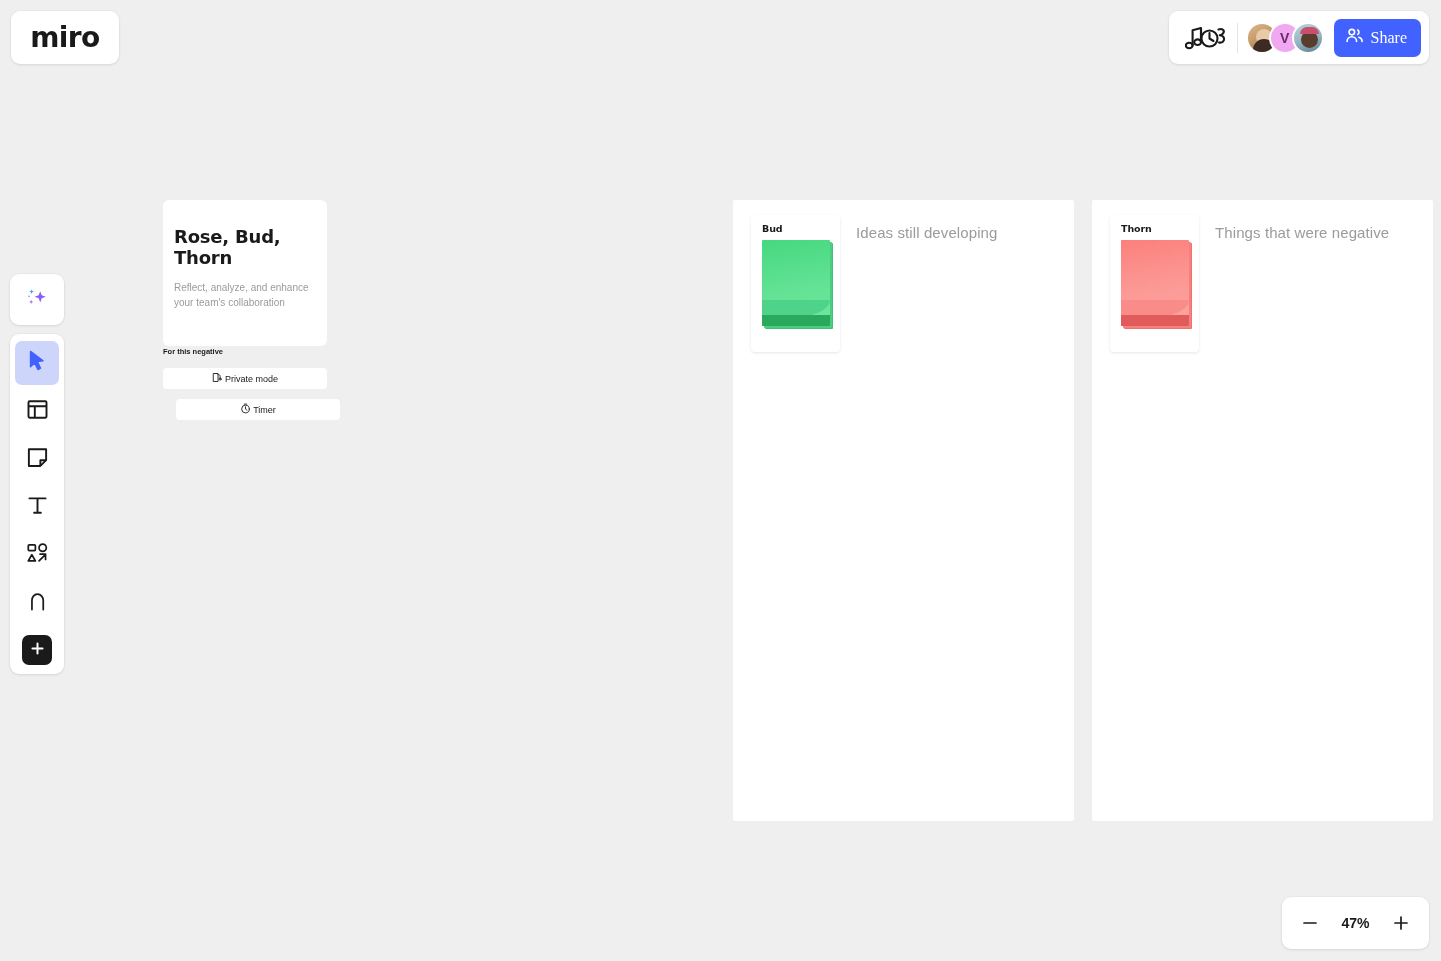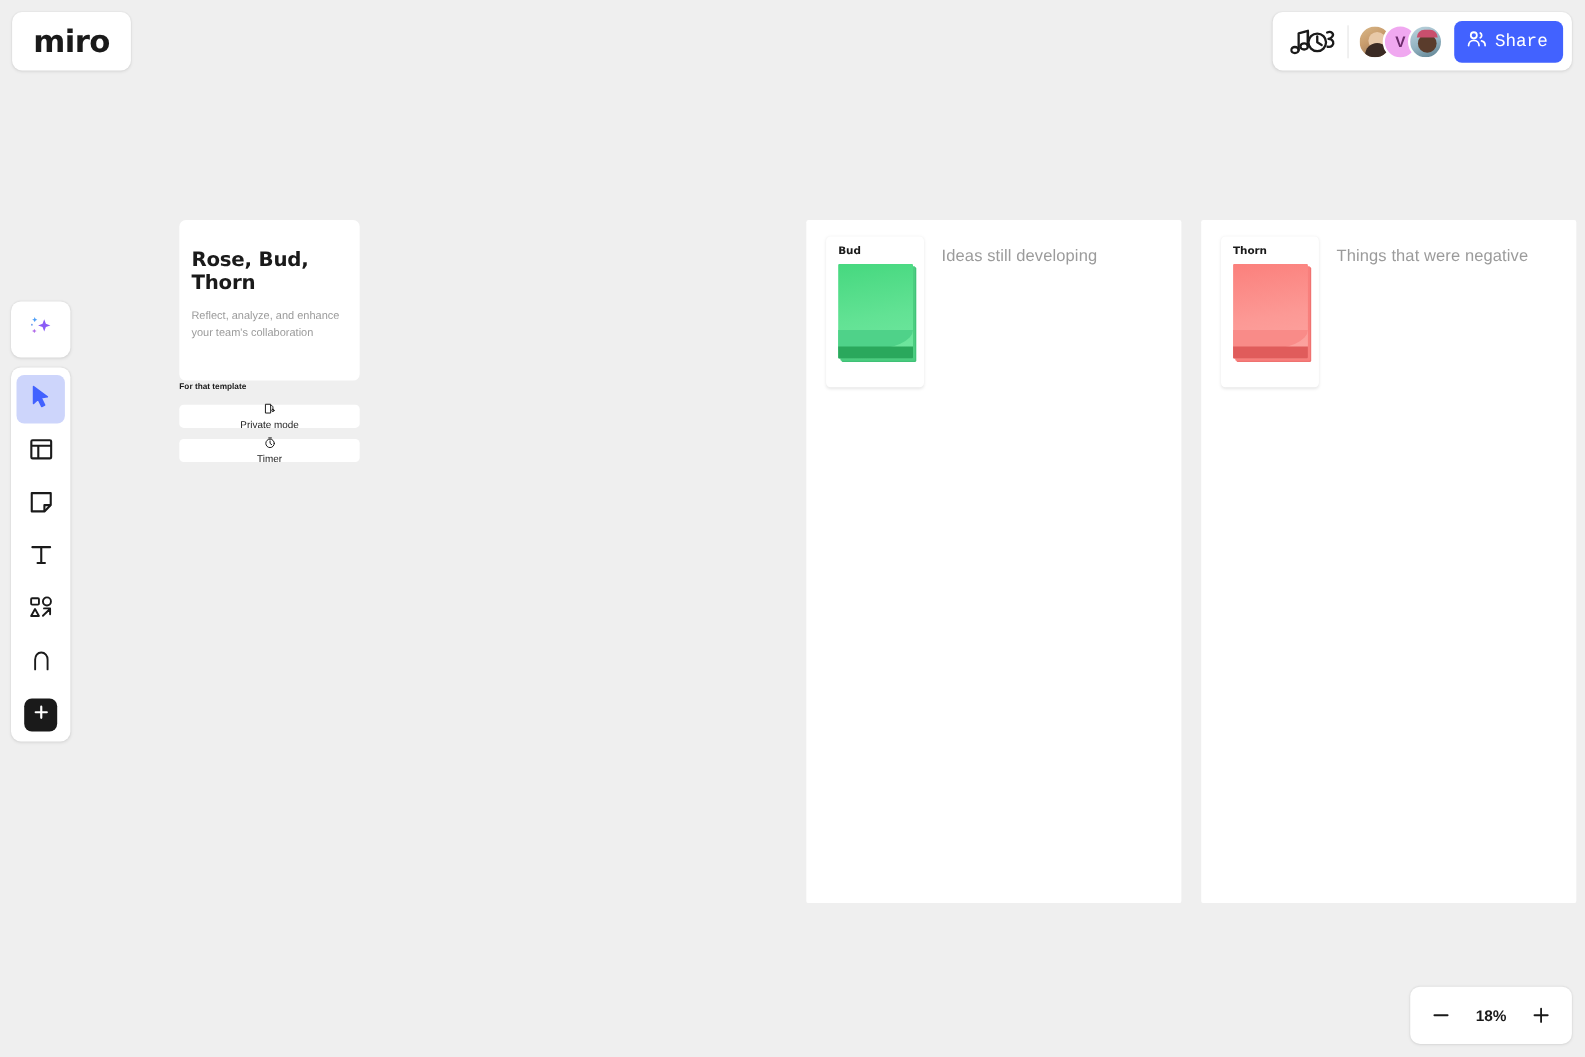--- a/index.html
+++ b/index.html
@@ -49,21 +49,21 @@
   .av2 { background: #f0a8f0; color: #6a2a6a; }
   .av3 { background: linear-gradient(160deg,#bcd4dd 0%, #93b3c2 55%, #5b7f8e 100%); }
   .av3::before{content:"";position:absolute;width:17px;height:17px;border-radius:50%;background:#5a3c2c;top:7px;left:7px;}
   .av3::after{content:"";position:absolute;width:19px;height:7px;border-radius:9px 9px 0 0;background:#c94f6d;top:3px;left:6px;}
   .share-btn {
     margin-left: 10px;
     background: #4262ff; color: #fff;
     border: none; border-radius: 7px;
     height: 38px; padding: 0 14px 0 11px;
     display: flex; align-items: center; gap: 7px;
-    font-family: Liberation Mono, monospace;
+    font-family: Liberation Serif, serif;
     font-size: 16px; cursor: pointer;
   }
 
   
   .tool-ai {
     position: absolute; left: 10px; top: 274px;
     width: 54px; height: 51px; background: #fff;
     border-radius: 9px;
     display: flex; align-items: center; justify-content: center;
     box-shadow: 0 1px 3px rgba(0,0,0,.09), 0 0 0 1px rgba(0,0,0,.02);
@@ -104,24 +104,24 @@
     line-height: 1.45;
   }
   .tpl-label {
     position: absolute; left: 163px; top: 347px;
     font-size: 7.5px; font-weight: 700; color: #1a1a1a;
   }
   .tpl-btn {
     position: absolute; left: 163px;
     width: 164px; height: 21px; background: #fff; border-radius: 4px;
     display: flex; align-items: center; justify-content: center; gap: 2px;
-    font-size: 9px; color: #1a1a1a; cursor: pointer; flex-direction: column;
+    font-size: 9px; color: #1a1a1a; cursor: pointer;
   }
   .tpl-btn.b1 { top: 368px; }
-  .tpl-btn.b2 { top: 399px; }
+  .tpl-btn.b2 { top: 399px; margin-left: 13px; }
 
   
   .frame {
     position: absolute; top: 200px; height: 621px;
     background: #fff; border-radius: 2px;
   }
   .f1 { left: 374px;  width: 341px; }
   .f2 { left: 733px;  width: 341px; }
   .f3 { left: 1092px; width: 341px; }
 
@@ -272,21 +272,21 @@
           <path d="M8 2.6v10.8M2.6 8h10.8"></path>
         </svg>
       </span>
     </div>
   </div>
 
   <div class="info-card">
     <div class="info-title">Rose, Bud, Thorn</div>
     <div class="info-sub">Reflect, analyze, and enhance your team's collaboration</div>
   </div>
-  <div class="tpl-label">For that template</div>
+  <div class="tpl-label">For this negative</div>
 
   <div class="tpl-btn b1">
     <span>
       <svg width="11" height="11" viewBox="0 0 16 16" fill="none" stroke="#1a1a1a" stroke-width="1.3" stroke-linejoin="round" stroke-linecap="round">
         <path d="M2.4 2.2h6.4v11.6H2.4z"></path>
         <path d="M8.8 3.6c1.8 0 3 1.1 3 2.7v3.4"></path>
         <circle cx="11.8" cy="10.4" r="1.5"></circle>
       </svg>
     </span>
     <span>Private mode</span>
@@ -333,21 +333,21 @@
     </div>
     <div class="frame-desc">Ideas still developing</div>
   </div>
 
   <div class="zoom-bar">
     <div class="zoom-btn">
       <svg width="18" height="18" viewBox="0 0 18 18" fill="none" stroke="#1a1a1a" stroke-width="1.7" stroke-linecap="round">
         <path d="M3 9h12"></path>
       </svg>
     </div>
-    <div class="zoom-val">18%</div>
+    <div class="zoom-val">47%</div>
     <div class="zoom-btn">
       <svg width="18" height="18" viewBox="0 0 18 18" fill="none" stroke="#1a1a1a" stroke-width="1.7" stroke-linecap="round">
         <path d="M9 3v12M3 9h12"></path>
       </svg>
     </div>
   </div>
 
 </div>
 
 </body></html>

